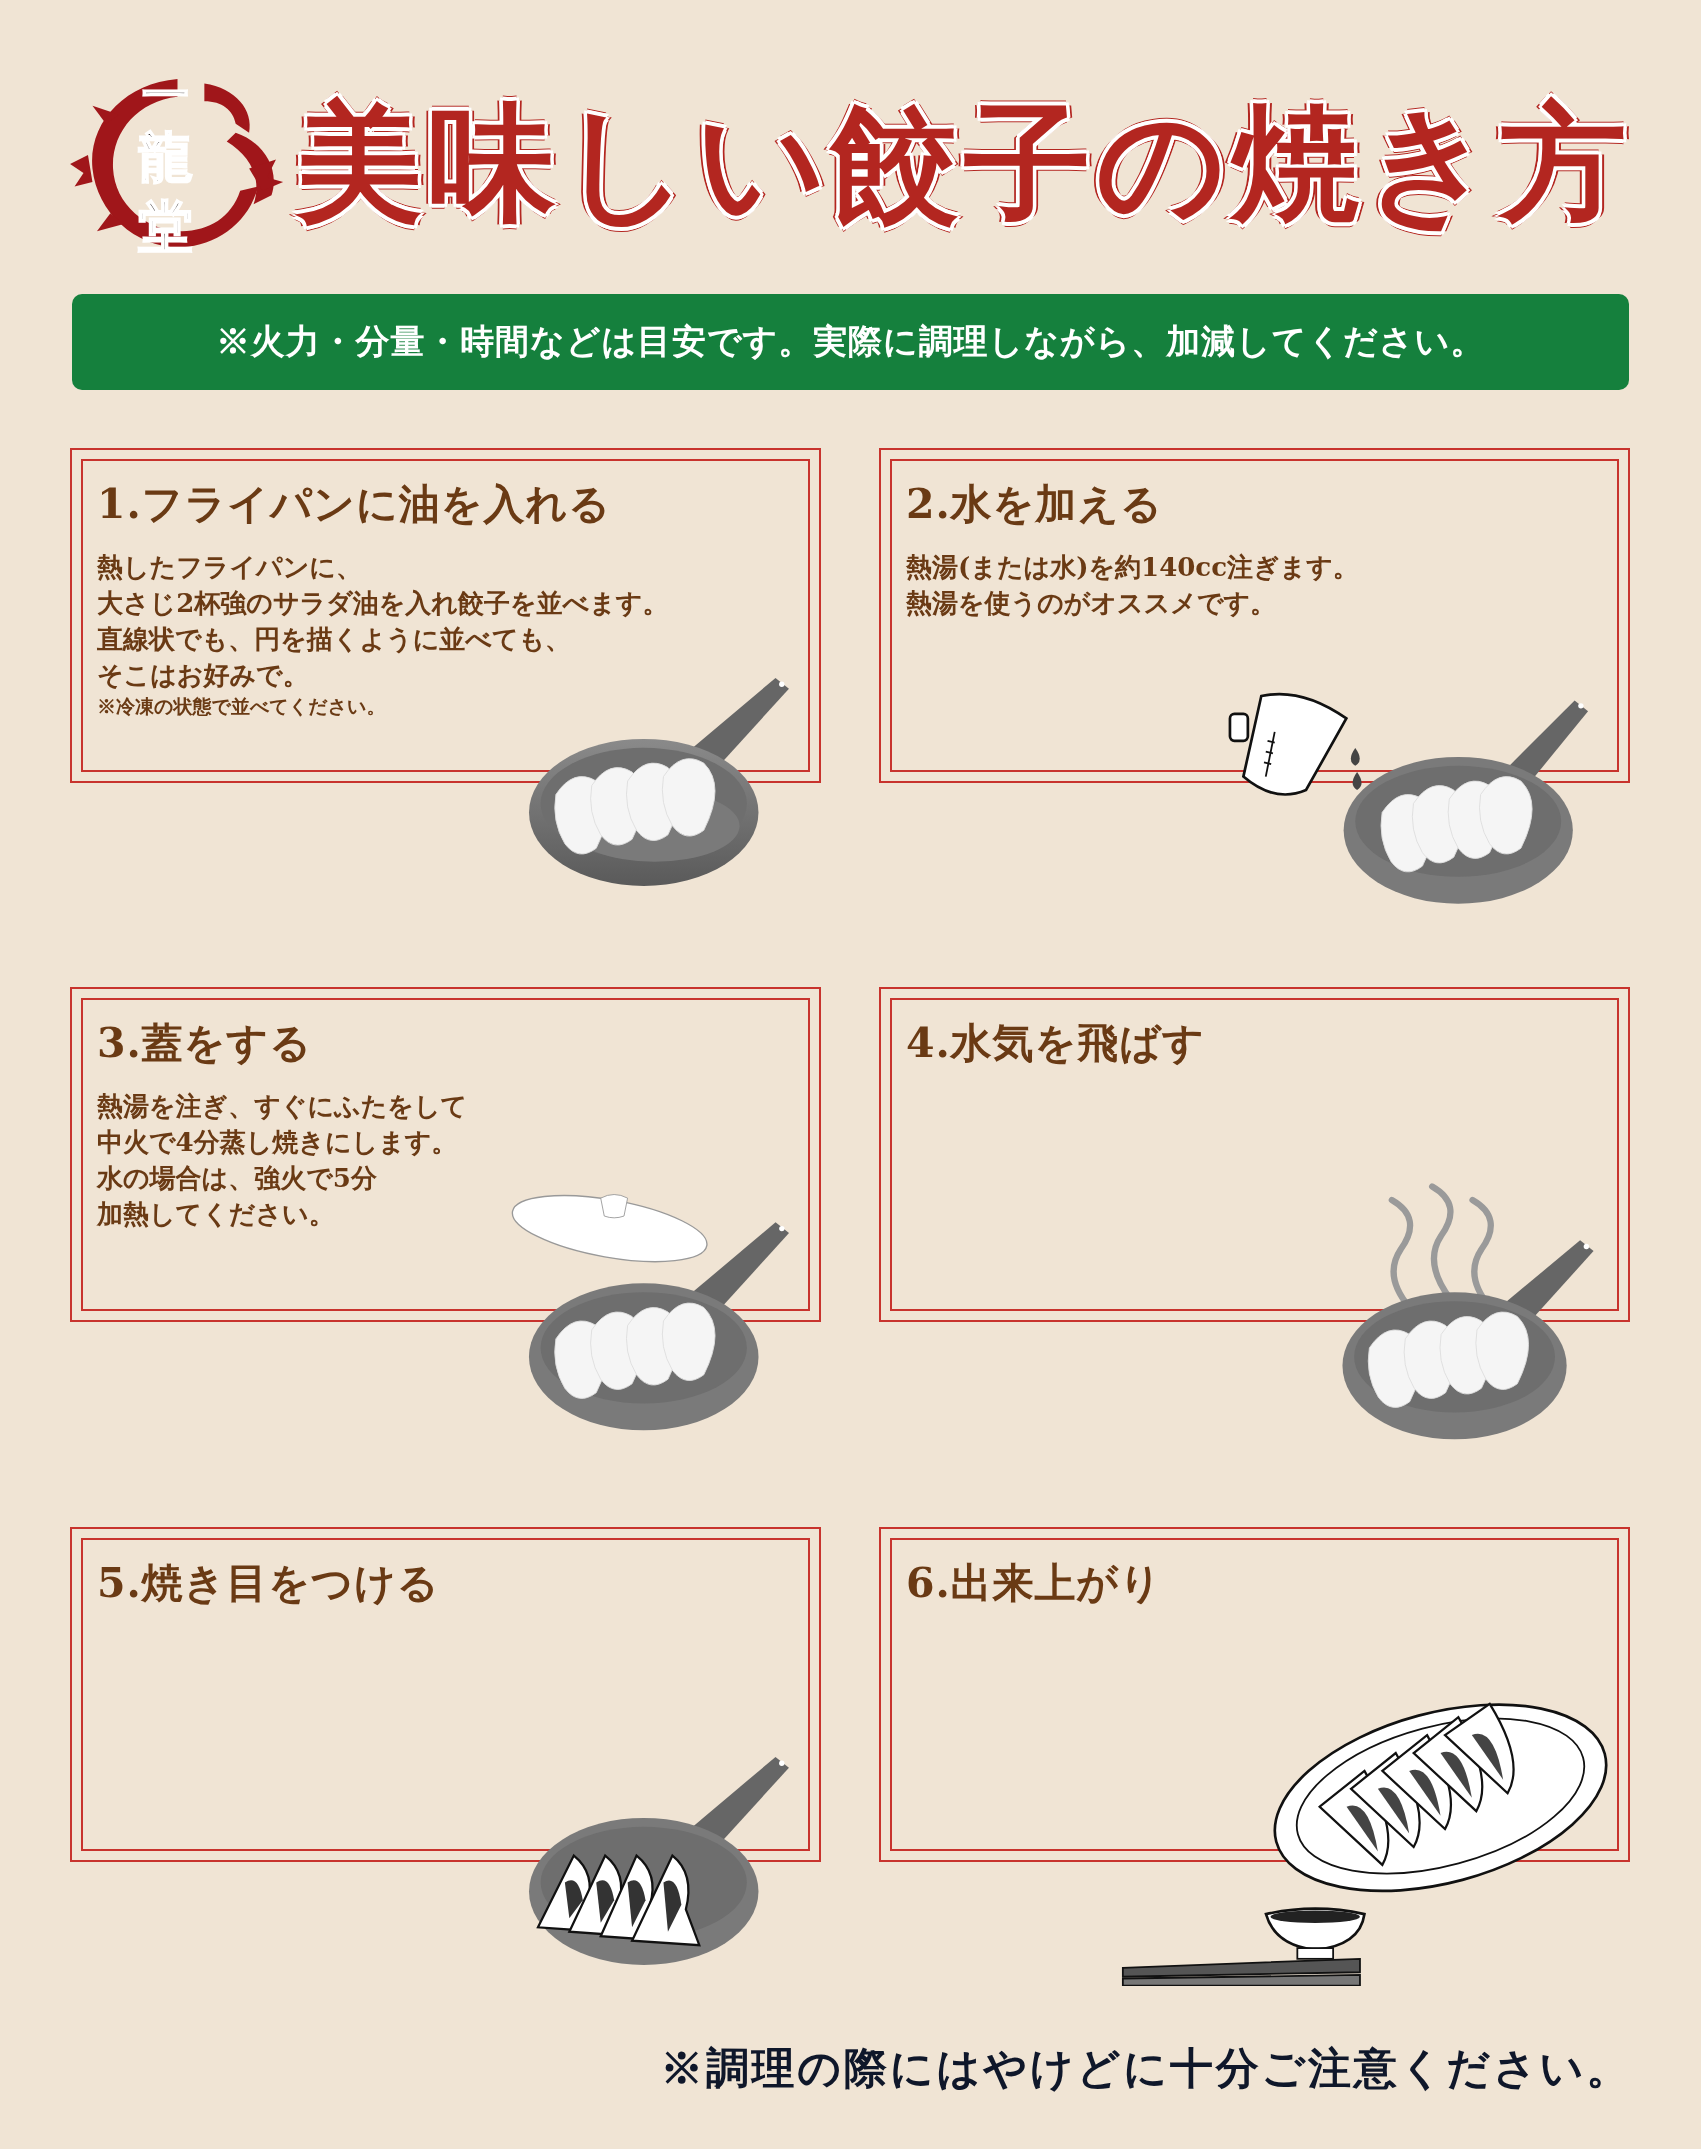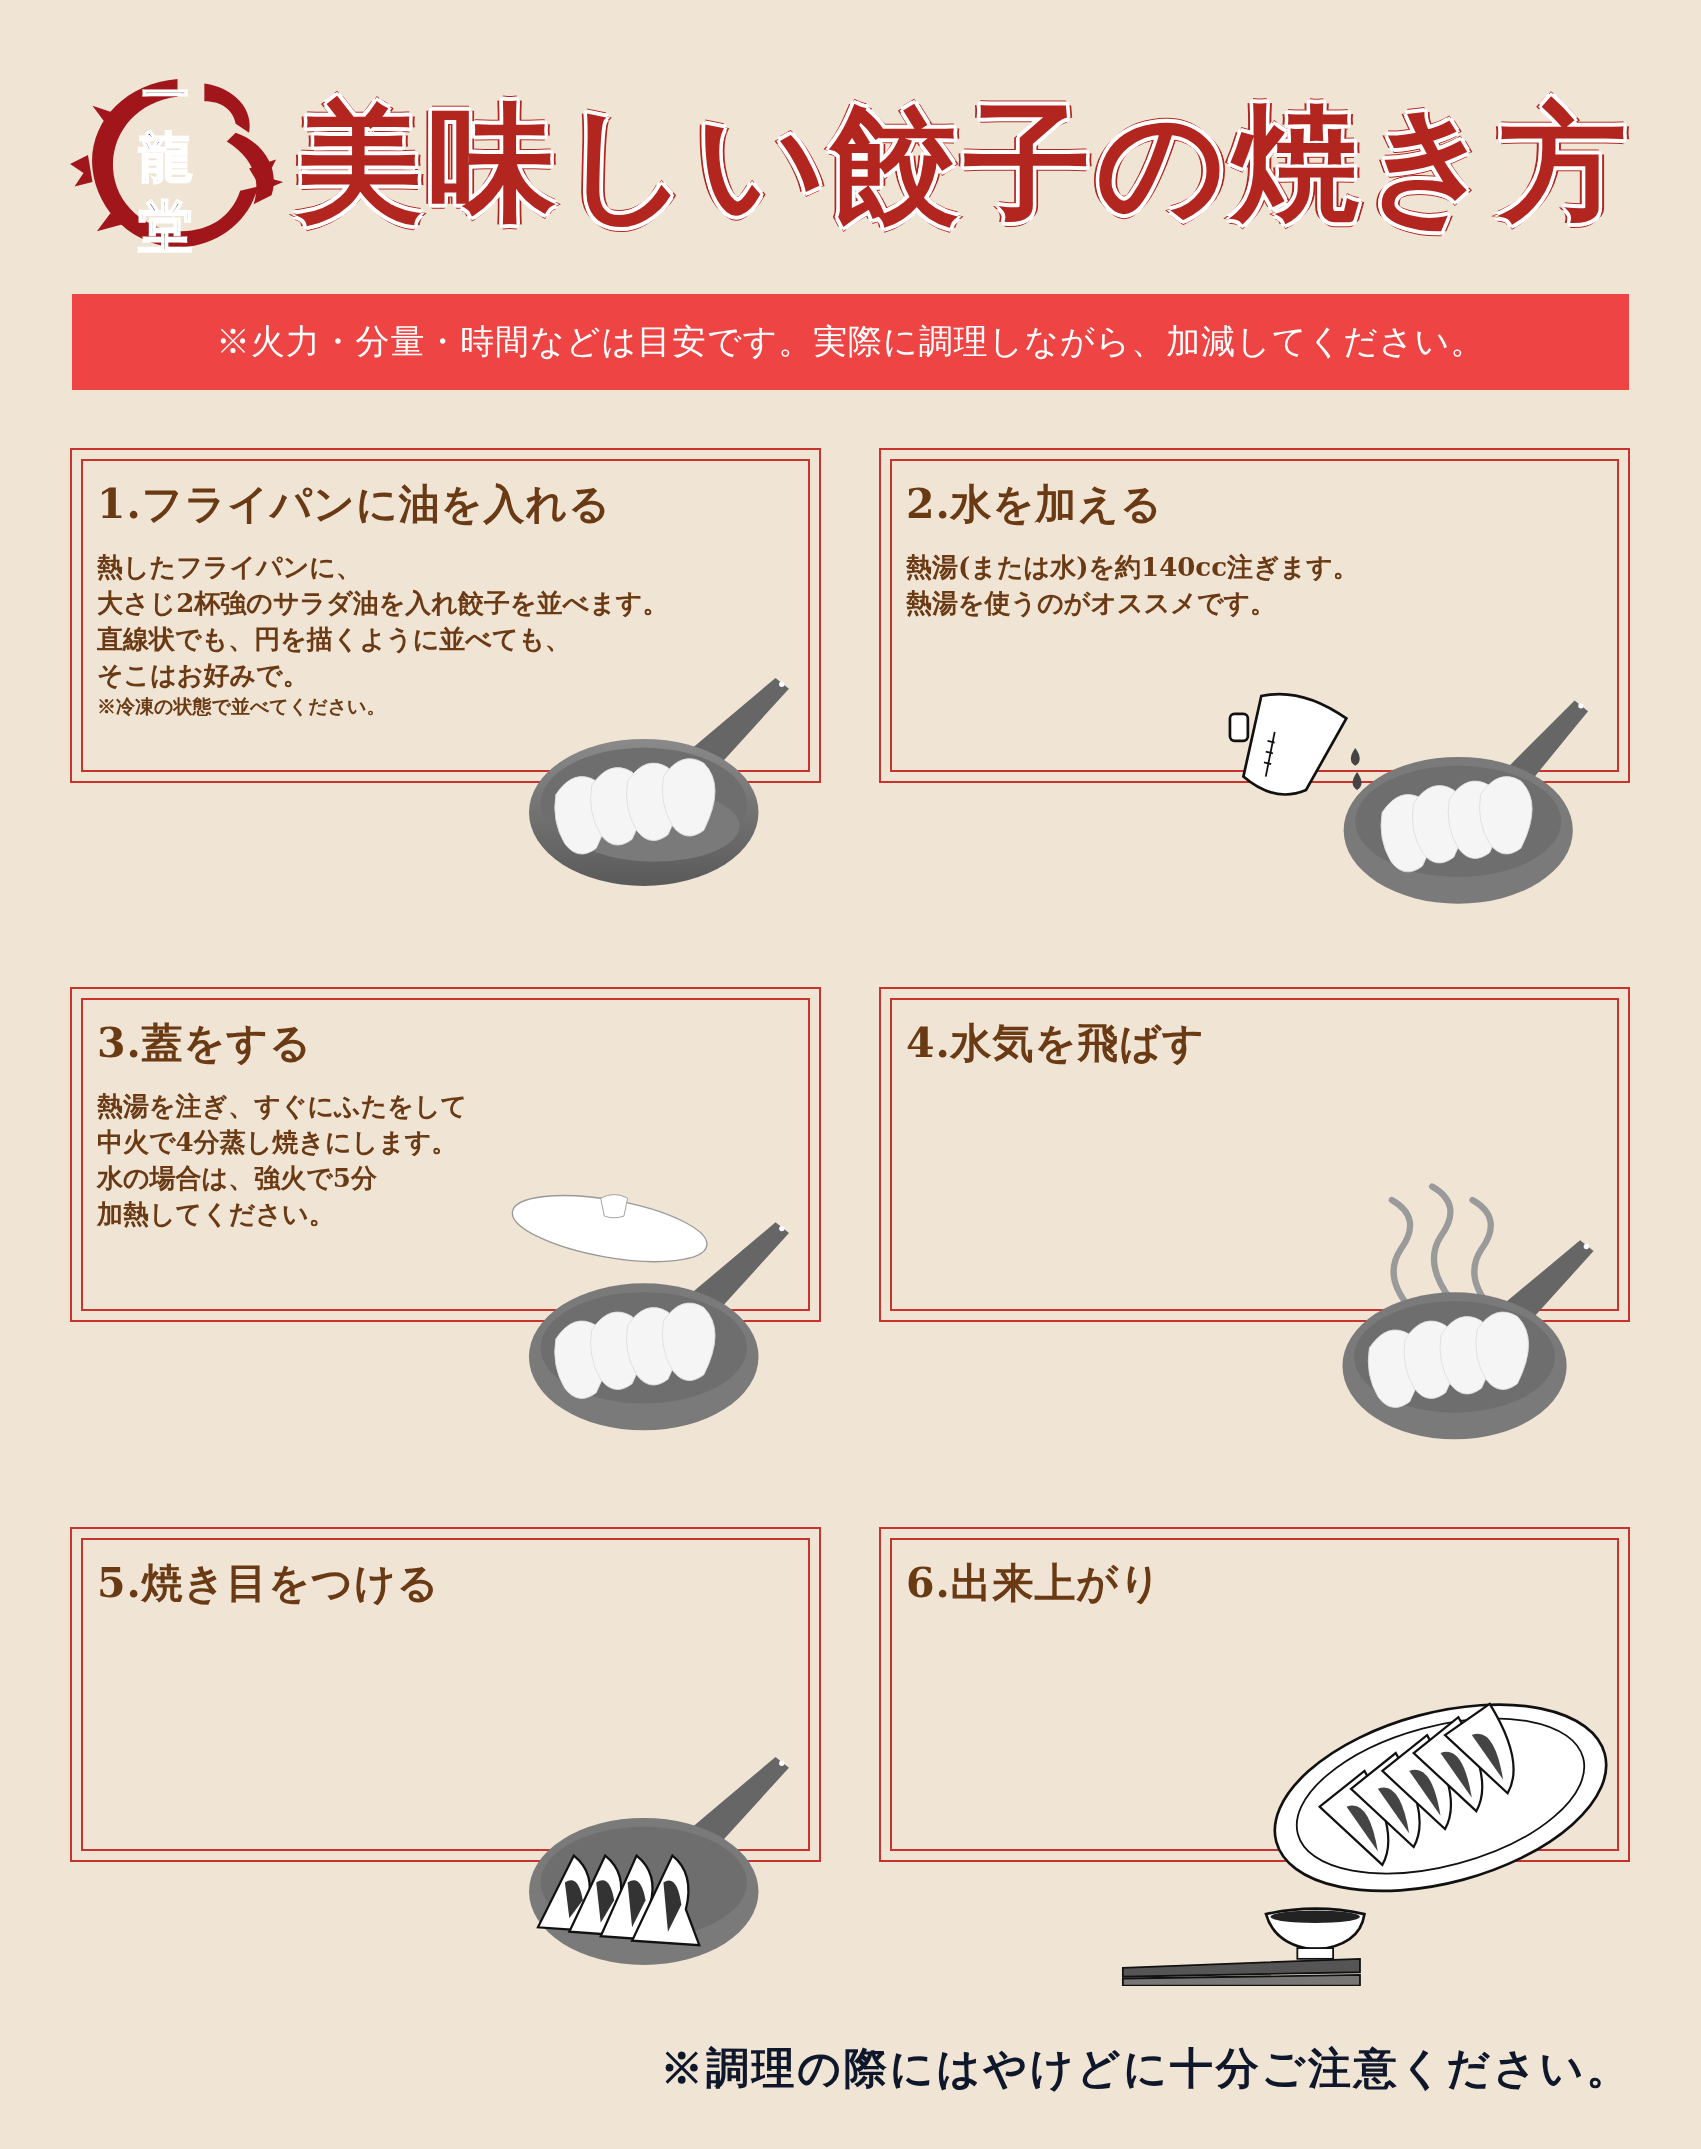--- a/index.html
+++ b/index.html
@@ -5,23 +5,23 @@
   html, body { margin:0; padding:0; }
   body { width:1702px; height:2149px; background:#f0e4d4; position:relative; overflow:hidden;
          font-family:"DejaVu Serif","Liberation Serif",serif; color:#6a3a14; }
   .logo { position:absolute; left:70px; top:70px; width:215px; height:188px; }
   .title { position:absolute; left:296px; top:85px; height:161px; display:flex; align-items:center;
            font-family:Liberation Sans, sans-serif; font-weight:bold; font-size:127px;
            letter-spacing:5.4px; color:#b32620;
            text-shadow: 0 0 0 #fff, 3.6px 0 0 #fff, -3.6px 0 0 #fff, 0 3.6px 0 #fff, 0 -3.6px 0 #fff,
                         2.7px 2.7px 0 #fff, -2.7px -2.7px 0 #fff, 2.7px -2.7px 0 #fff, -2.7px 2.7px 0 #fff,
                         5.4px 0 0 #b32620, -5.4px 0 0 #b32620, 0 5.4px 0 #b32620, 0 -5.4px 0 #b32620; }
-  .banner { position:absolute; left:72px; top:294px; width:1557px; height:96px; background:#ef4444;
+  .banner { position:absolute; left:72px; top:294px; width:1557px; height:96px; background:#15803d;
             display:flex; align-items:center; justify-content:center; color:#fff;
-            font-family:"DejaVu Serif","Liberation Serif",serif; font-weight:normal; font-size:34px; letter-spacing:0.9px; }
+            font-family:"DejaVu Serif","Liberation Serif",serif; font-weight:bold; font-size:34px; letter-spacing:0.9px;border-radius:10px; }
   .panel { position:absolute; width:751px; height:335px; border:2.7px solid #c8332d; box-sizing:border-box; }
   .panel .inner { position:absolute; left:9px; top:9px; right:9px; bottom:9px; border:2.7px solid #c8332d; }
   .panel h2 { position:absolute; left:25px; top:27px; margin:0; font-size:41px; font-weight:bold; color:#6a3a14; letter-spacing:0.9px; }
   .panel .body { position:absolute; left:25px; top:99px; font-size:26px; font-weight:bold; line-height:36px; color:#6a3a14; white-space:pre; }
   .panel .body .small { font-size:19px; line-height:27px; display:block; }
   .illus { position:absolute; }
   .footer { position:absolute; right:70px; top:2040px; font-size:43px; font-weight:bold; color:#0f172a; letter-spacing:2.7px; }
 </style>
 </head>
 <body>

